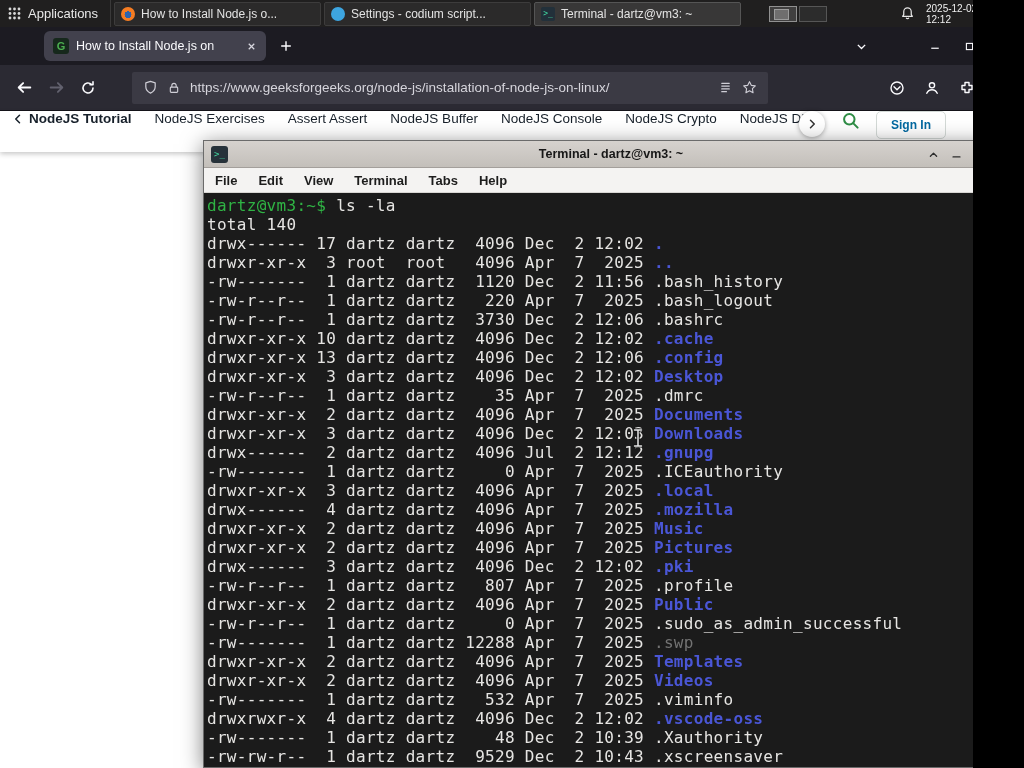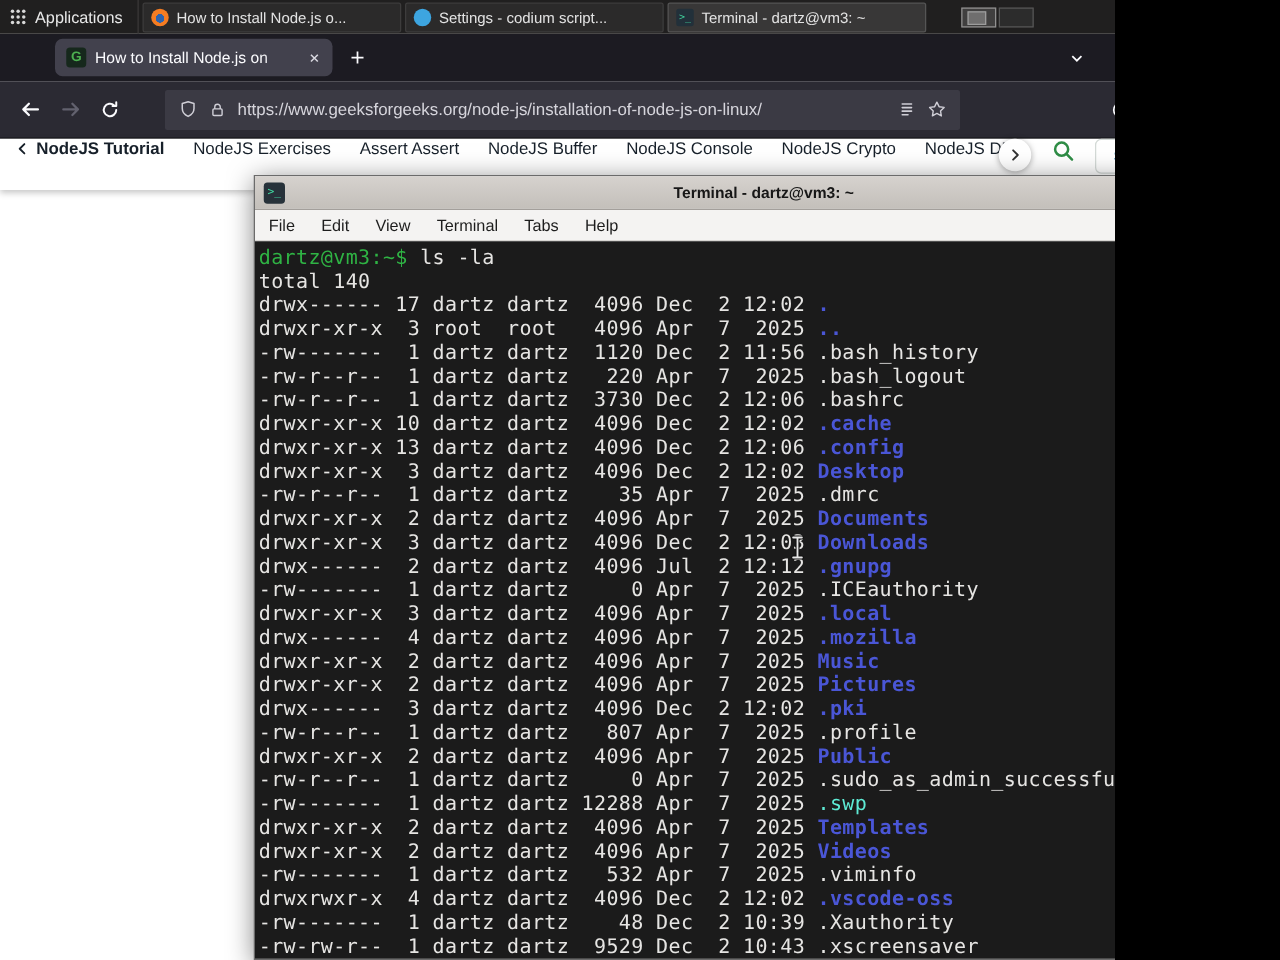--- a/index.html
+++ b/index.html
@@ -1,17 +1,17 @@
 <!DOCTYPE html>
 <html style="--accent_green: #2f8d46; --prompt_green: #2fb344; --dir_blue: #4a56d6; --term_bg: #1b1b1b; --titlebar_grey: #d6d2ce;"><head>
 <meta charset="utf-8">
 <style>
   html,body{margin:0;padding:0;background:#000;}
-  .screen{position:relative;width:856px;height:768px;overflow:hidden;background:#fff;
-          font-family:"Liberation Sans",sans-serif;padding-left:36px;-webkit-font-smoothing:antialiased;}
+  .screen{position:relative;width:973px;height:768px;overflow:hidden;background:#fff;
+          font-family:"Liberation Sans",sans-serif;-webkit-font-smoothing:antialiased;}
   svg{display:block;}
 
   
   .taskbar{position:absolute;top:0;left:0;width:1024px;height:27px;background:#201f1f;
            display:flex;align-items:center;color:#e8e8e8;z-index:50;}
   .apps{display:flex;align-items:center;gap:7px;height:100%;padding:0 12px 0 8px;font-size:13px;
         border-right:1px solid #3a3939;}
   .tb-win{display:flex;align-items:center;gap:6px;width:193px;height:22px;margin-left:3px;padding:0 6px;
           background:#2b2a2a;border:1px solid #3d3c3c;border-radius:2px;overflow:hidden;white-space:nowrap;}
   .tb-win.active{background:#383737;border-color:#555;}
@@ -78,28 +78,28 @@
             box-shadow:0 4px 20px rgba(0,0,0,.5);}
   .t-titlebar{height:26px;flex:none;background:linear-gradient(var(--titlebar_grey,#d6d2ce),#c3bfba);
               border-bottom:1px solid #a39f9b;display:flex;align-items:center;position:relative;}
   .t-title{position:absolute;left:0;right:0;text-align:center;font-size:12.5px;font-weight:700;color:#171717;}
   .t-appicon{margin-left:7px;width:17px;height:17px;border-radius:3px;background:#27323a;color:#41d9a1;
              font-family:"DejaVu Sans Mono",monospace;font-size:9px;display:flex;align-items:center;
              justify-content:center;z-index:2;}
   .t-btns{margin-left:auto;display:flex;gap:7px;padding-right:8px;z-index:2;color:#2c2c2c;}
   .t-btn{width:16px;height:16px;display:flex;align-items:center;justify-content:center;}
   .t-menubar{height:24px;flex:none;background:#f4f3f2;border-bottom:1px solid #d8d6d3;
-             display:flex;align-items:center;gap:21px;padding-left:11px;font-size:13px;color:#1d1d1d;}
+             display:flex;align-items:center;gap:21px;padding-left:11px;font-size:13px;color:#1d1d1d;font-weight:bold;}
   .t-screen{flex:1;background:var(--term_bg,#1b1b1b);overflow:hidden;position:relative;
             padding:3px 0 0 3px;font-family:"DejaVu Sans Mono",monospace;font-size:16px;
             line-height:19px;letter-spacing:0.3px;color:#e6e5e3;}
   .tline{white-space:pre;height:19px;}
   .t-prompt{color:var(--prompt_green,#2fb344);font-weight:400;}
   .t-dir{color:var(--dir_blue,#4a56d6);font-weight:700;}
-  .t-dim{color:#5eead4;}
+  .t-dim{color:#737373;}
   .t-thumb{position:absolute;right:2px;bottom:4px;width:7px;height:61px;background:#d9d9d9;border-radius:3px;}
 
   .mouse-cursor{position:absolute;left:631px;top:428px;z-index:30;}
 </style>
 </head>
 <body>
 
 <div class="screen">
 
   <div class="taskbar">

